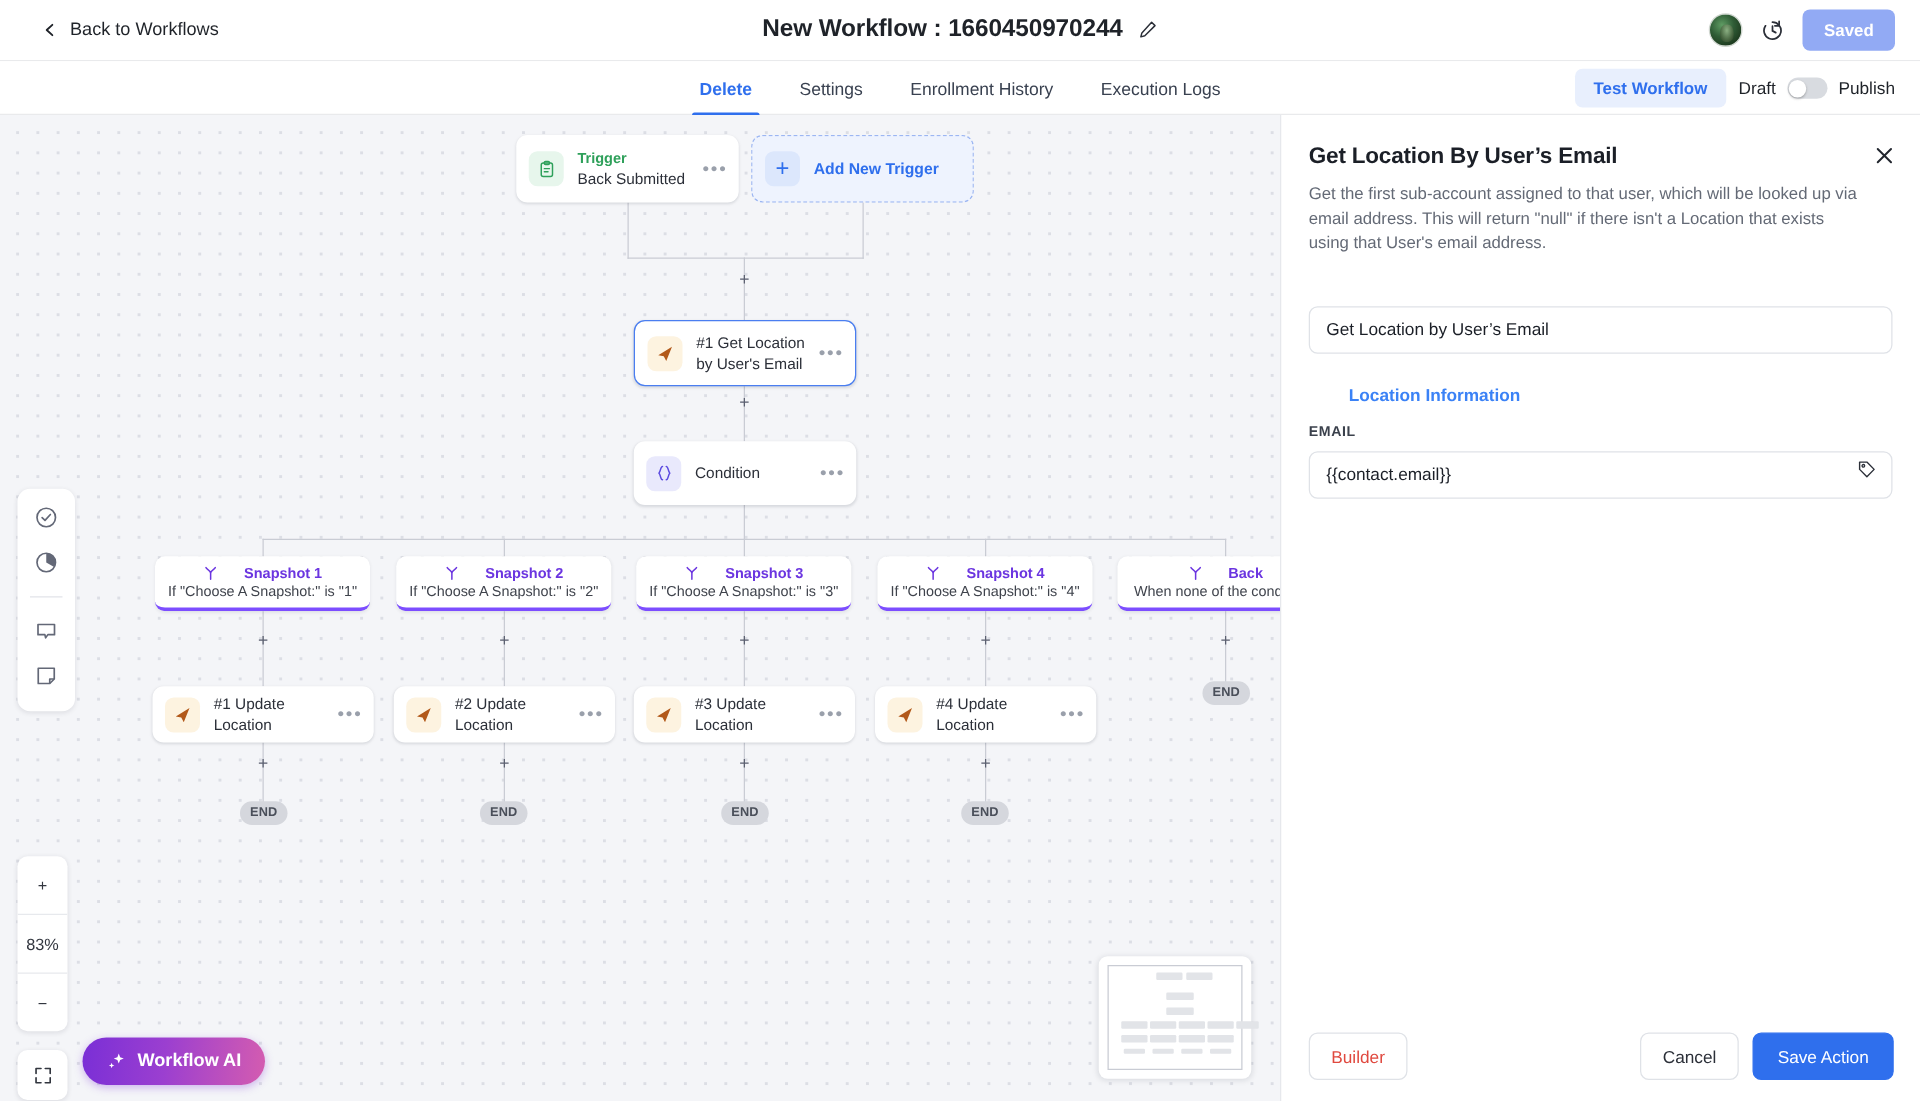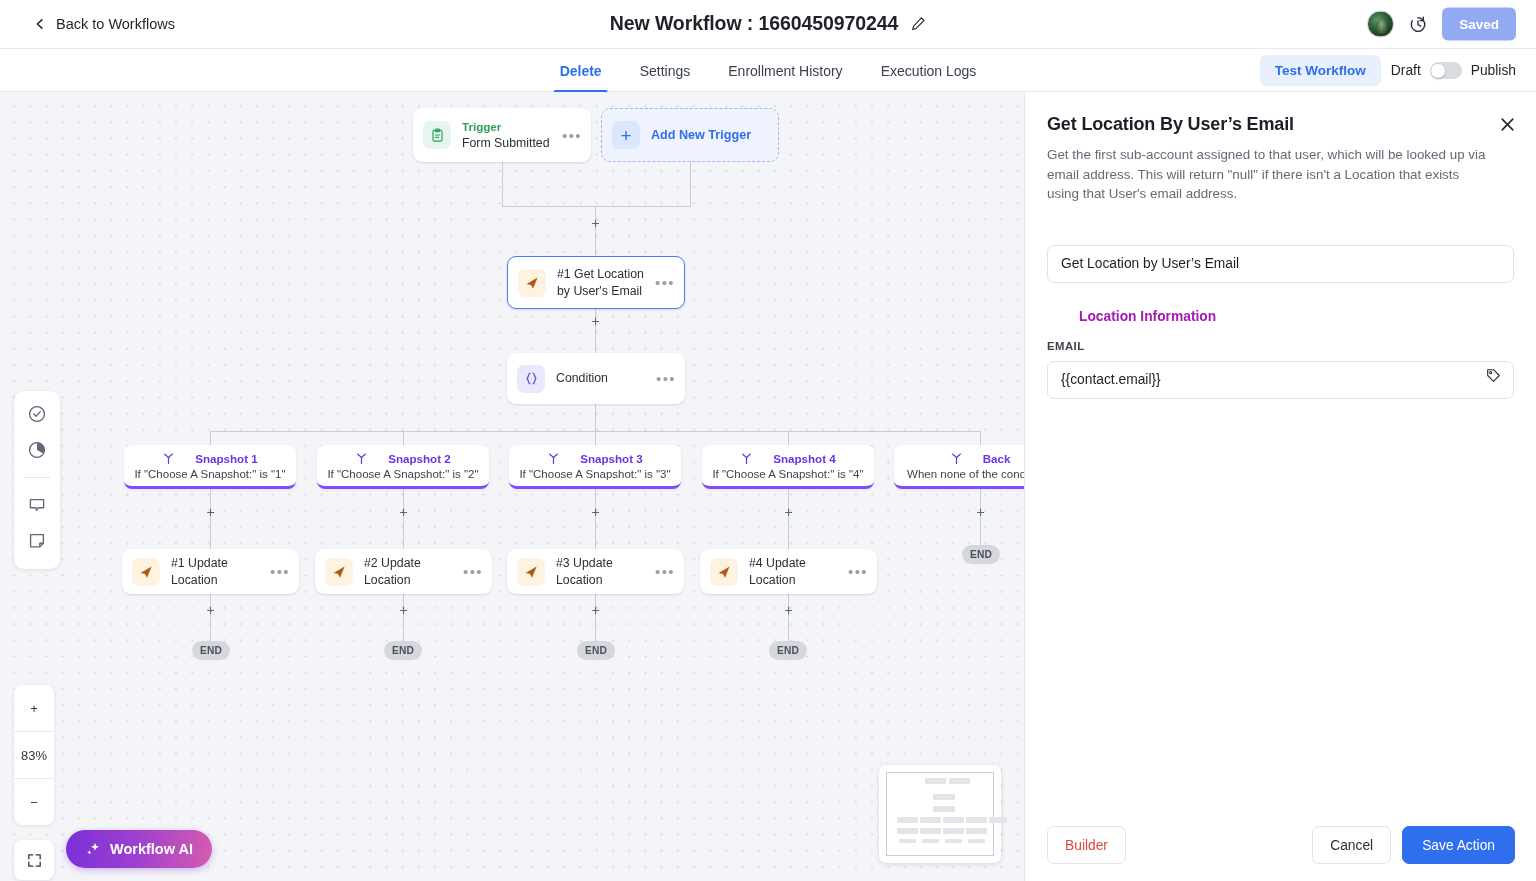--- a/index.html
+++ b/index.html
@@ -222,21 +222,21 @@
   .panel-body { padding: 0 22px; margin-top: 32px; }
   .field-label {
     font-size: 11.6px; font-weight: 700; color: #3b414c; letter-spacing: .55px;
     text-transform: uppercase;
   }
   .text-input {
     width: 100%; height: 38px; border: 1px solid #dfe2e7; border-radius: 7px;
     margin-top: 9px; padding: 0 13px; font-size: 13.8px; color: #1b1f27;
     font-family: inherit; background: #fff; outline: none;
   }
-  .section-title { font-size: 13.8px; font-weight: 600; color: #a21caf; margin-top: 26px; padding-left: 32px; }
+  .section-title { font-size: 13.8px; font-weight: 600; color: #3b82f6; margin-top: 26px; padding-left: 32px; }
   .sub-label { font-size: 11.3px; font-weight: 700; color: #3b414c; letter-spacing: .5px; margin-top: 16px; text-transform: uppercase;}
   .input-wrap { position: relative; }
   .tag-icon { position: absolute; right: 13px; top: 50%; margin-top: -7px; width: 15px; height: 15px; cursor: pointer; }
 
   .panel-foot {
     position: absolute; left: 0; bottom: 0; width: 512px; height: 72px;
     display: flex; align-items: center; padding: 0 22px;
   }
   .btn {
     border-radius: 7px; font-size: 13.8px; font-family: inherit; cursor: pointer;
@@ -328,21 +328,21 @@
     <div class="node trigger-node">
       <div class="node-ico ico-green">
         <svg width="15" height="15" viewBox="0 0 16 16">
           <rect x="3.2" y="2.6" width="9.6" height="11.4" rx="1.7" fill="none" stroke="#2ea05a" stroke-width="1.25"></rect>
           <rect x="5.8" y="1.2" width="4.4" height="2.6" rx="1" fill="none" stroke="#2ea05a" stroke-width="1.25"></rect>
           <path d="M5.8 7.4 L10.2 7.4 M5.8 10 L9 10" stroke="#2ea05a" stroke-width="1.15" stroke-linecap="round"></path>
         </svg>
       </div>
       <div class="node-txt">
         <div class="node-kicker">Trigger</div>
-        <div class="node-title">Form Submitted</div>
+        <div class="node-title">Back Submitted</div>
       </div>
       <div class="node-dots">•••</div>
     </div>
 
     <div class="add-trigger">
       <div class="add-trigger-plus">+</div>
       <div class="add-trigger-lbl">Add New Trigger</div>
     </div>
 
     <div class="plus-btn" style="left:589px; top:125px;">+</div>

